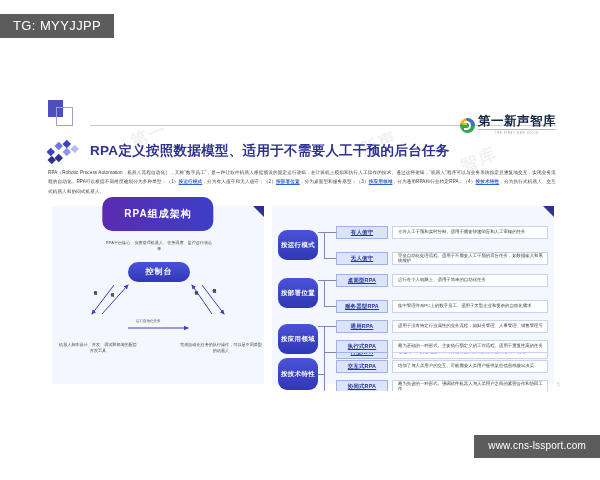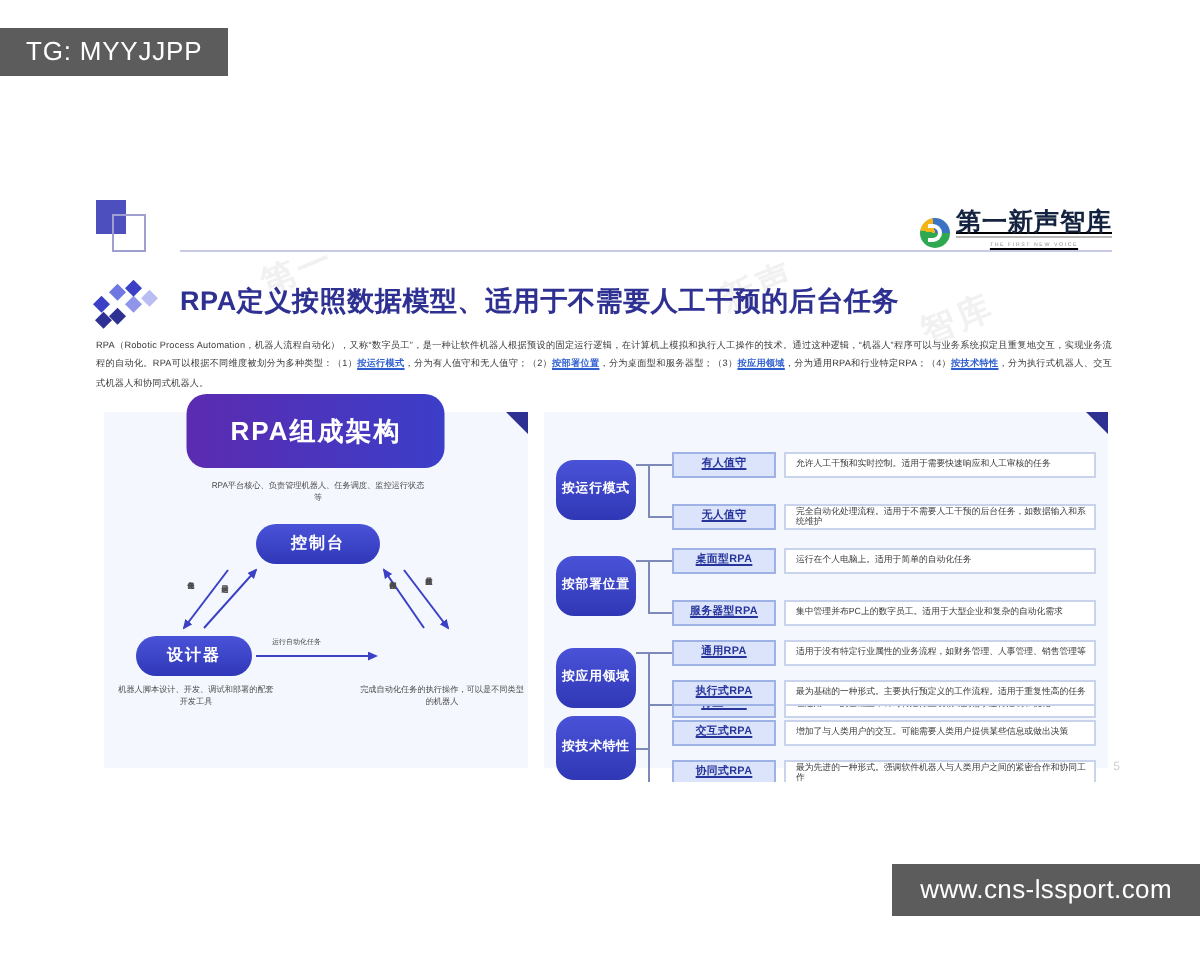--- a/index.html
+++ b/index.html
@@ -14,21 +14,21 @@
     position:absolute;left:0;top:14px;
     background:#5c5c5c;color:#fff;
     font-size:13px;letter-spacing:.4px;
     padding:5px 13px 6px 13px;
     line-height:1;
   }
   
   #site-url{
     position:absolute;right:0;bottom:22px;
     background:#5c5c5c;color:#fff;
-    font-size:13px;letter-spacing:.2px;
+    font-size:10px;letter-spacing:.2px;
     padding:6px 14px 7px 14px;
     line-height:1;
   }
   
   #slide{
     position:absolute;left:30px;top:88px;
     width:540px;height:303px;
     background:#ffffff;
     overflow:hidden;
   }
@@ -37,21 +37,21 @@
   .hdr-marks{position:absolute;left:0;top:4px;width:30px;height:26px;}
   .mk1{position:absolute;left:0;top:0;width:15px;height:17px;background:#4d4fbf;}
   .mk2{position:absolute;left:8px;top:7px;width:15px;height:17px;border:1px solid #9fa0cf;background:transparent;}
   .hdr-title{
     position:absolute;left:42px;top:4px;
     font-size:15px;font-weight:bold;color:#2f3192;
     letter-spacing:.5px;line-height:20px;white-space:nowrap;
   }
   .hdr-rule{position:absolute;left:42px;right:0;top:29px;height:1px;background:#c8c9e4;}
   
-  .logo{position:absolute;right:0;top:2px;height:26px;display:flex;align-items:flex-end;gap:3px;text-decoration:underline;}
+  .logo{position:absolute;right:0;top:16px;height:26px;display:flex;align-items:center;gap:3px;}
   .logo-mark{width:15px;height:15px;border-radius:50%;
     background:
       conic-gradient(from 200deg,#2fa84f 0deg 80deg,#f2b418 80deg 150deg,#3a72c4 150deg 250deg,#2fa84f 250deg 360deg);
     position:relative;flex:none;}
   .logo-mark::after{content:"";position:absolute;left:4px;top:3px;width:7px;height:9px;
     border:2px solid #ffffff;border-left:none;border-radius:0 5px 5px 0;box-sizing:border-box;}
   .logo-txt{font-size:12.5px;font-weight:bold;color:#14233f;letter-spacing:.5px;white-space:nowrap;line-height:1;}
   .logo-sub{font-size:2.6px;color:#8d8d8d;letter-spacing:.8px;white-space:nowrap;margin-top:2px;}
   .logo-col{display:flex;flex-direction:column;align-items:center;}
   .logo-rule{width:100%;height:1px;background:#b9b9b9;margin-top:1px;}
@@ -73,21 +73,21 @@
   .para .lk{color:#2f5fd0;text-decoration:underline;font-weight:bold;}
   
   .panel{position:absolute;background:#f4f7fd;}
   .panel .corner{position:absolute;right:0;top:0;width:0;height:0;
     border-top:11px solid #2f3192;border-left:11px solid transparent;}
   #panel-left{left:22px;top:118px;width:212px;height:178px;}
   #panel-right{left:242px;top:118px;width:282px;height:178px;}
   .pill{
     position:absolute;top:-9px;left:50%;transform:translateX(-50%);
     background:linear-gradient(90deg,#5b2bb0,#3c3ec9);
-    color:#fff;font-size:13px;font-weight:bold;letter-spacing:1px;
+    color:#fff;font-size:10px;font-weight:bold;letter-spacing:1px;
     padding:12px 22px;border-radius:10px;white-space:nowrap;line-height:1;
   }
   
   .node{
     position:absolute;background:linear-gradient(180deg,#4a53d8,#3037b8);
     color:#fff;font-size:8px;font-weight:bold;letter-spacing:1px;
     border-radius:13px;display:flex;align-items:center;justify-content:center;
     line-height:1;
   }
   #nd-console{left:76px;top:56px;width:62px;height:20px;}
@@ -171,21 +171,20 @@
 
   <div class="para"><span>RPA（Robotic Process Automation，机器人流程自动化），又称“数字员工”，是一种让软件机器人根据预设的固定运行逻辑，在计算机上模拟和执行人工操作的技术。通过这种逻辑，“机器人”程序可以与业务系统拟定且重复地交互，实现业务流程的自动化。RPA可以根据不同维度被划分为多种类型：（1）</span><span class="lk">按运行模式</span><span>，分为有人值守和无人值守；（2）</span><span class="lk">按部署位置</span><span>，分为桌面型和服务器型；（3）</span><span class="lk">按应用领域</span><span>，分为通用RPA和行业特定RPA；（4）</span><span class="lk">按技术特性</span><span>，分为执行式机器人、交互式机器人和协同式机器人。</span></div>
 
   <div class="panel" id="panel-left">
     <span class="corner"></span>
     <div class="pill">RPA组成架构</div>
 
     <div class="ncap" id="cap-console">RPA平台核心、负责管理机器人、任务调度、监控运行状态等</div>
 
     <div class="node" id="nd-console">控制台</div>
-    <div class="node" id="nd-designer">设计器</div>
 
     <svg width="212" height="178" style="position:absolute;left:0;top:0;">
       <defs>
         <marker id="ah" markerWidth="5" markerHeight="5" refX="4" refY="2.2" orient="auto">
           <path d="M0,0 L5,2.2 L0,4.4 z" fill="#3a41c4"></path>
         </marker>
       </defs>
       <line x1="50" y1="108" x2="76" y2="79" stroke="#3a41c4" stroke-width="1" marker-end="url(#ah)"></line>
       <line x1="62" y1="79" x2="40" y2="108" stroke="#3a41c4" stroke-width="1" marker-end="url(#ah)"></line>
       <line x1="160" y1="108" x2="140" y2="79" stroke="#3a41c4" stroke-width="1" marker-end="url(#ah)"></line>

